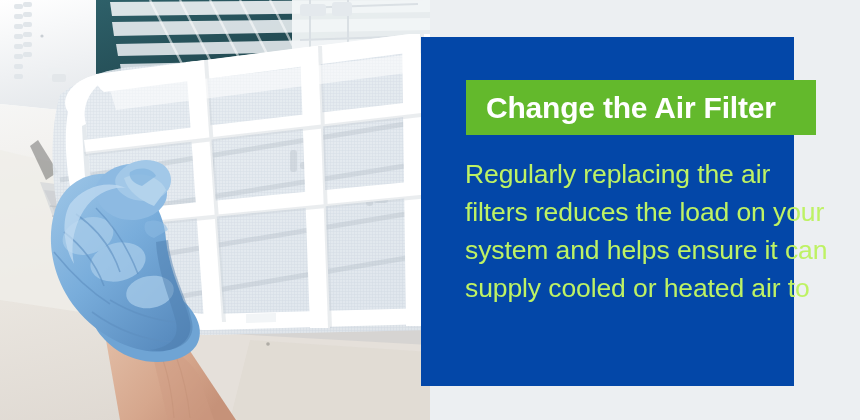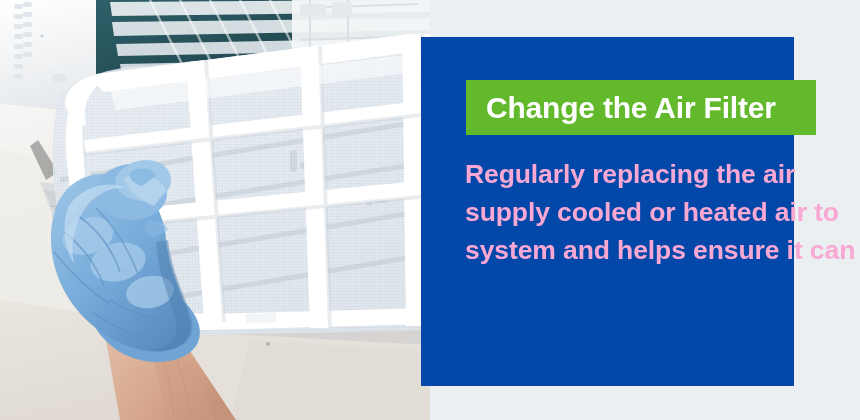--- a/index.html
+++ b/index.html
@@ -59,24 +59,24 @@
     font-weight: bold;
     letter-spacing: -0.2px;
     white-space: nowrap;
   }
 
   .body-copy {
     position: absolute;
     left: 44px;
     top: 118px;
     width: 380px;
-    color: #f9a8d4;
+    color: #bef264;
     font-size: 26.5px;
     line-height: 38px;
-    font-weight: bold;
+    font-weight: normal;
     letter-spacing: -0.1px;
   }
   .body-copy .ln { display: block; white-space: nowrap; }
 </style>
 </head>
 <body>
 
 <div id="canvas">
 
   <div class="photo">
@@ -309,18 +309,19 @@
   </div>
 
   <div class="panel">
 
     <div class="badge">
       <span class="badge-label">Change the Air Filter</span>
     </div>
 
     <div class="body-copy">
       <span class="ln">Regularly replacing the air</span>
+      <span class="ln">filters reduces the load on your</span>
+      <span class="ln">system and helps ensure it can</span>
       <span class="ln">supply cooled or heated air to</span>
-      <span class="ln">system and helps ensure it can</span>
     </div>
 
   </div>
 </div>
 
 </body></html>

